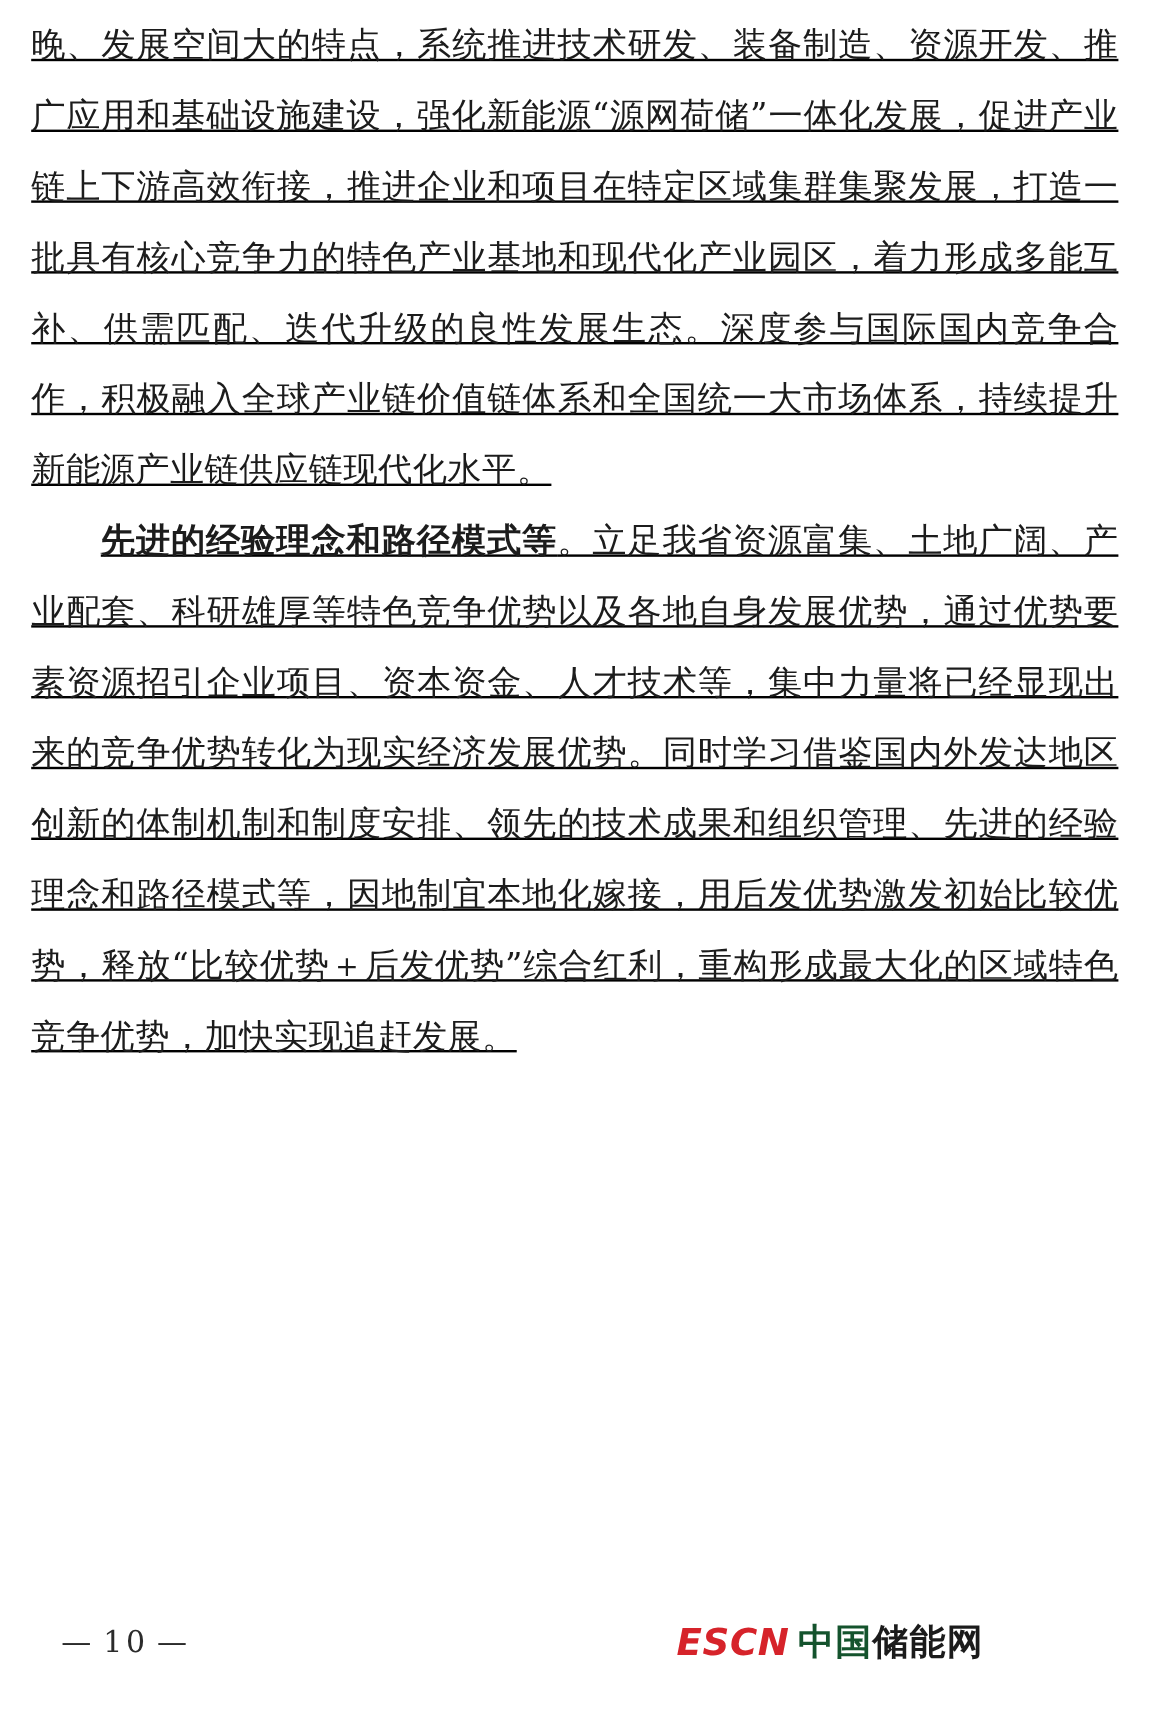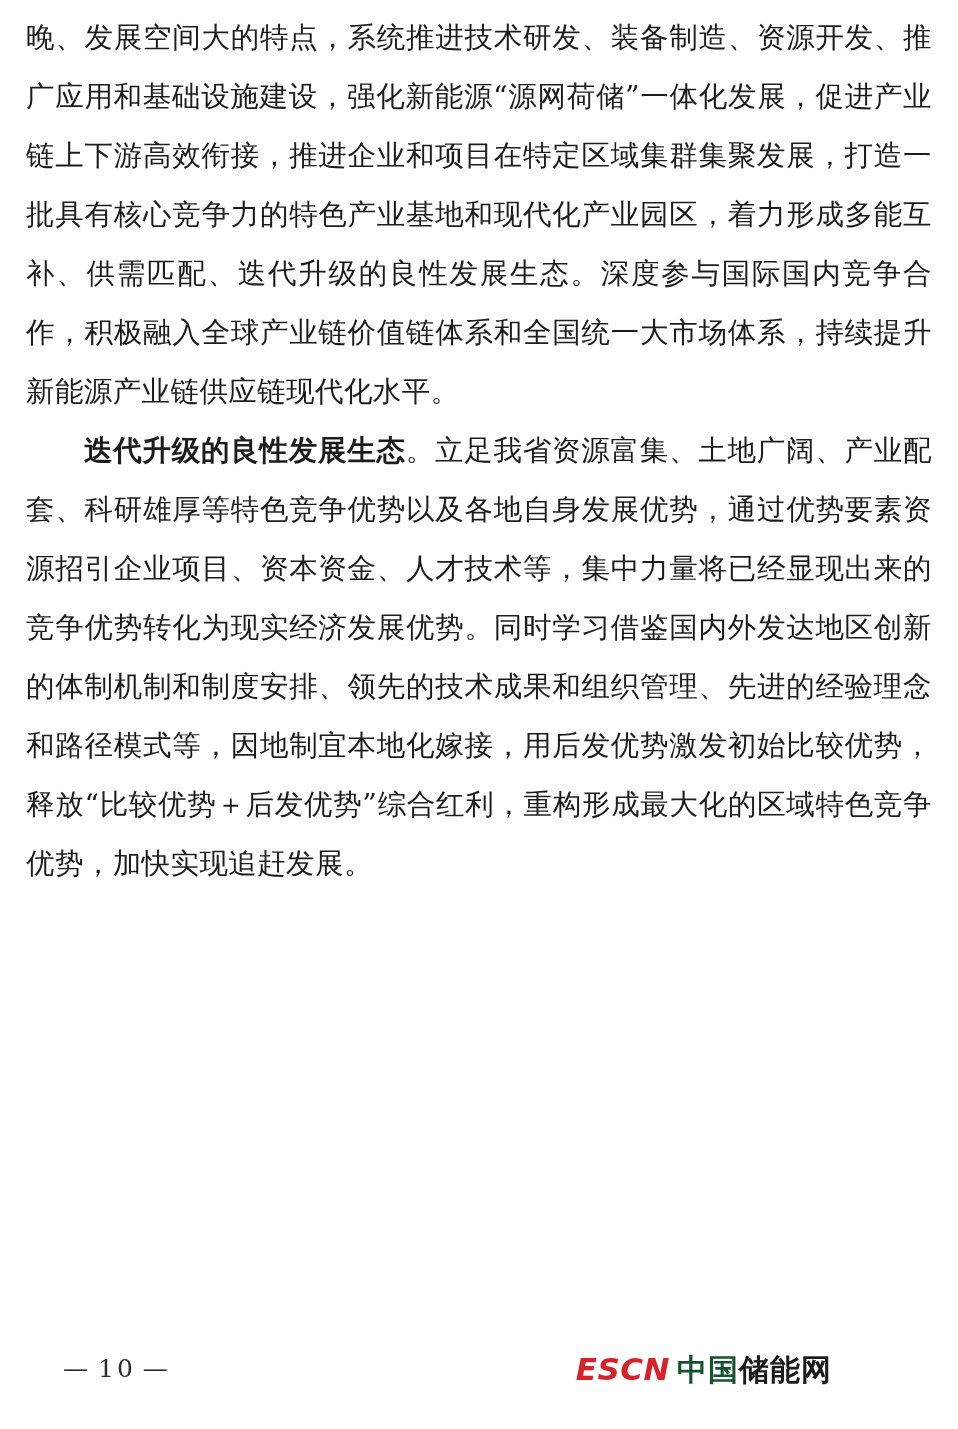--- a/index.html
+++ b/index.html
@@ -15,20 +15,21 @@
     position: relative;
   }
   .page {
     position: absolute;
     left: 0;
     top: 0;
     width: 958px;
     height: 1429px;
     box-sizing: border-box;
     padding: 8px 26px 0 26px;
+    text-decoration: underline;
   }
   .body-text {
     color: #1c1c1c;
     font-size: 28.5px;
     line-height: 59px;
     text-align: justify;
     text-justify: inter-ideograph;
     letter-spacing: 0.4px;
   }
   .para {
@@ -37,21 +38,21 @@
     text-justify: inter-ideograph;
   }
   .para.indent {
     text-indent: 58px;
   }
   .para b {
     font-weight: bold;
   }
   .footer {
     position: absolute;
-    left: 12px;
+    left: 0;
     bottom: 22px;
     width: 848px;
     height: 60px;
     margin-top: 16px;
   }
   .page-num {
     position: absolute;
     left: 44px;
     bottom: 24px;
     font-size: 25px;
@@ -62,21 +63,21 @@
   .page-num .dash {
     display: inline-block;
     padding: 0 7px;
     color: #2b2b2b;
   }
   .brand {
     position: absolute;
     right: 28px;
     bottom: 22px;
     display: flex;
-    align-items: center;
+    align-items: flex-start;
     gap: 7px;
     line-height: 1;
   }
   .brand-escn {
     font-family: "DejaVu Sans", "Liberation Sans", sans-serif;
     font-weight: bold;
     font-style: italic;
     font-size: 31px;
     color: #d6232a;
     letter-spacing: 0.5px;
@@ -91,21 +92,21 @@
   .brand-cn .red {
     color: #14532d;
   }
 </style>
 </head>
 <body>
 
 <div class="page">
   <div class="body-text">
     <p class="para"><span>晚、发展空间大的特点，系统推进技术研发、装备制造、资源开发、推广应用和基础设施建设，强化新能源“源网荷储”一体化发展，促进产业链上下游高效衔接，推进企业和项目在特定区域集群集聚发展，打造一批具有核心竞争力的特色产业基地和现代化产业园区，着力形成多能互补、供需匹配、迭代升级的良性发展生态。深度参与国际国内竞争合作，积极融入全球产业链价值链体系和全国统一大市场体系，持续提升新能源产业链供应链现代化水平。</span></p>
-    <p class="para indent"><b>迭代升级的良性发展生态</b><span>。立足我省资源富集、土地广阔、产业配套、科研雄厚等特色竞争优势以及各地自身发展优势，通过优势要素资源招引企业项目、资本资金、人才技术等，集中力量将已经显现出来的竞争优势转化为现实经济发展优势。同时学习借鉴国内外发达地区创新的体制机制和制度安排、领先的技术成果和组织管理、先进的经验理念和路径模式等，因地制宜本地化嫁接，用后发优势激发初始比较优势，释放“比较优势＋后发优势”综合红利，重构形成最大化的区域特色竞争优势，加快实现追赶发展。</span></p>
+    <p class="para indent"><b>先进的经验理念和路径模式等</b><span>。立足我省资源富集、土地广阔、产业配套、科研雄厚等特色竞争优势以及各地自身发展优势，通过优势要素资源招引企业项目、资本资金、人才技术等，集中力量将已经显现出来的竞争优势转化为现实经济发展优势。同时学习借鉴国内外发达地区创新的体制机制和制度安排、领先的技术成果和组织管理、先进的经验理念和路径模式等，因地制宜本地化嫁接，用后发优势激发初始比较优势，释放“比较优势＋后发优势”综合红利，重构形成最大化的区域特色竞争优势，加快实现追赶发展。</span></p>
   </div>
 </div>
 
 <div class="footer">
   <div class="page-num">
     <span class="dash">—</span><span>10</span><span class="dash">—</span>
   </div>
   <div class="brand">
     <span class="brand-escn">ESCN</span>
     <span class="brand-cn"><span class="red">中国</span><span>储能网</span></span>

